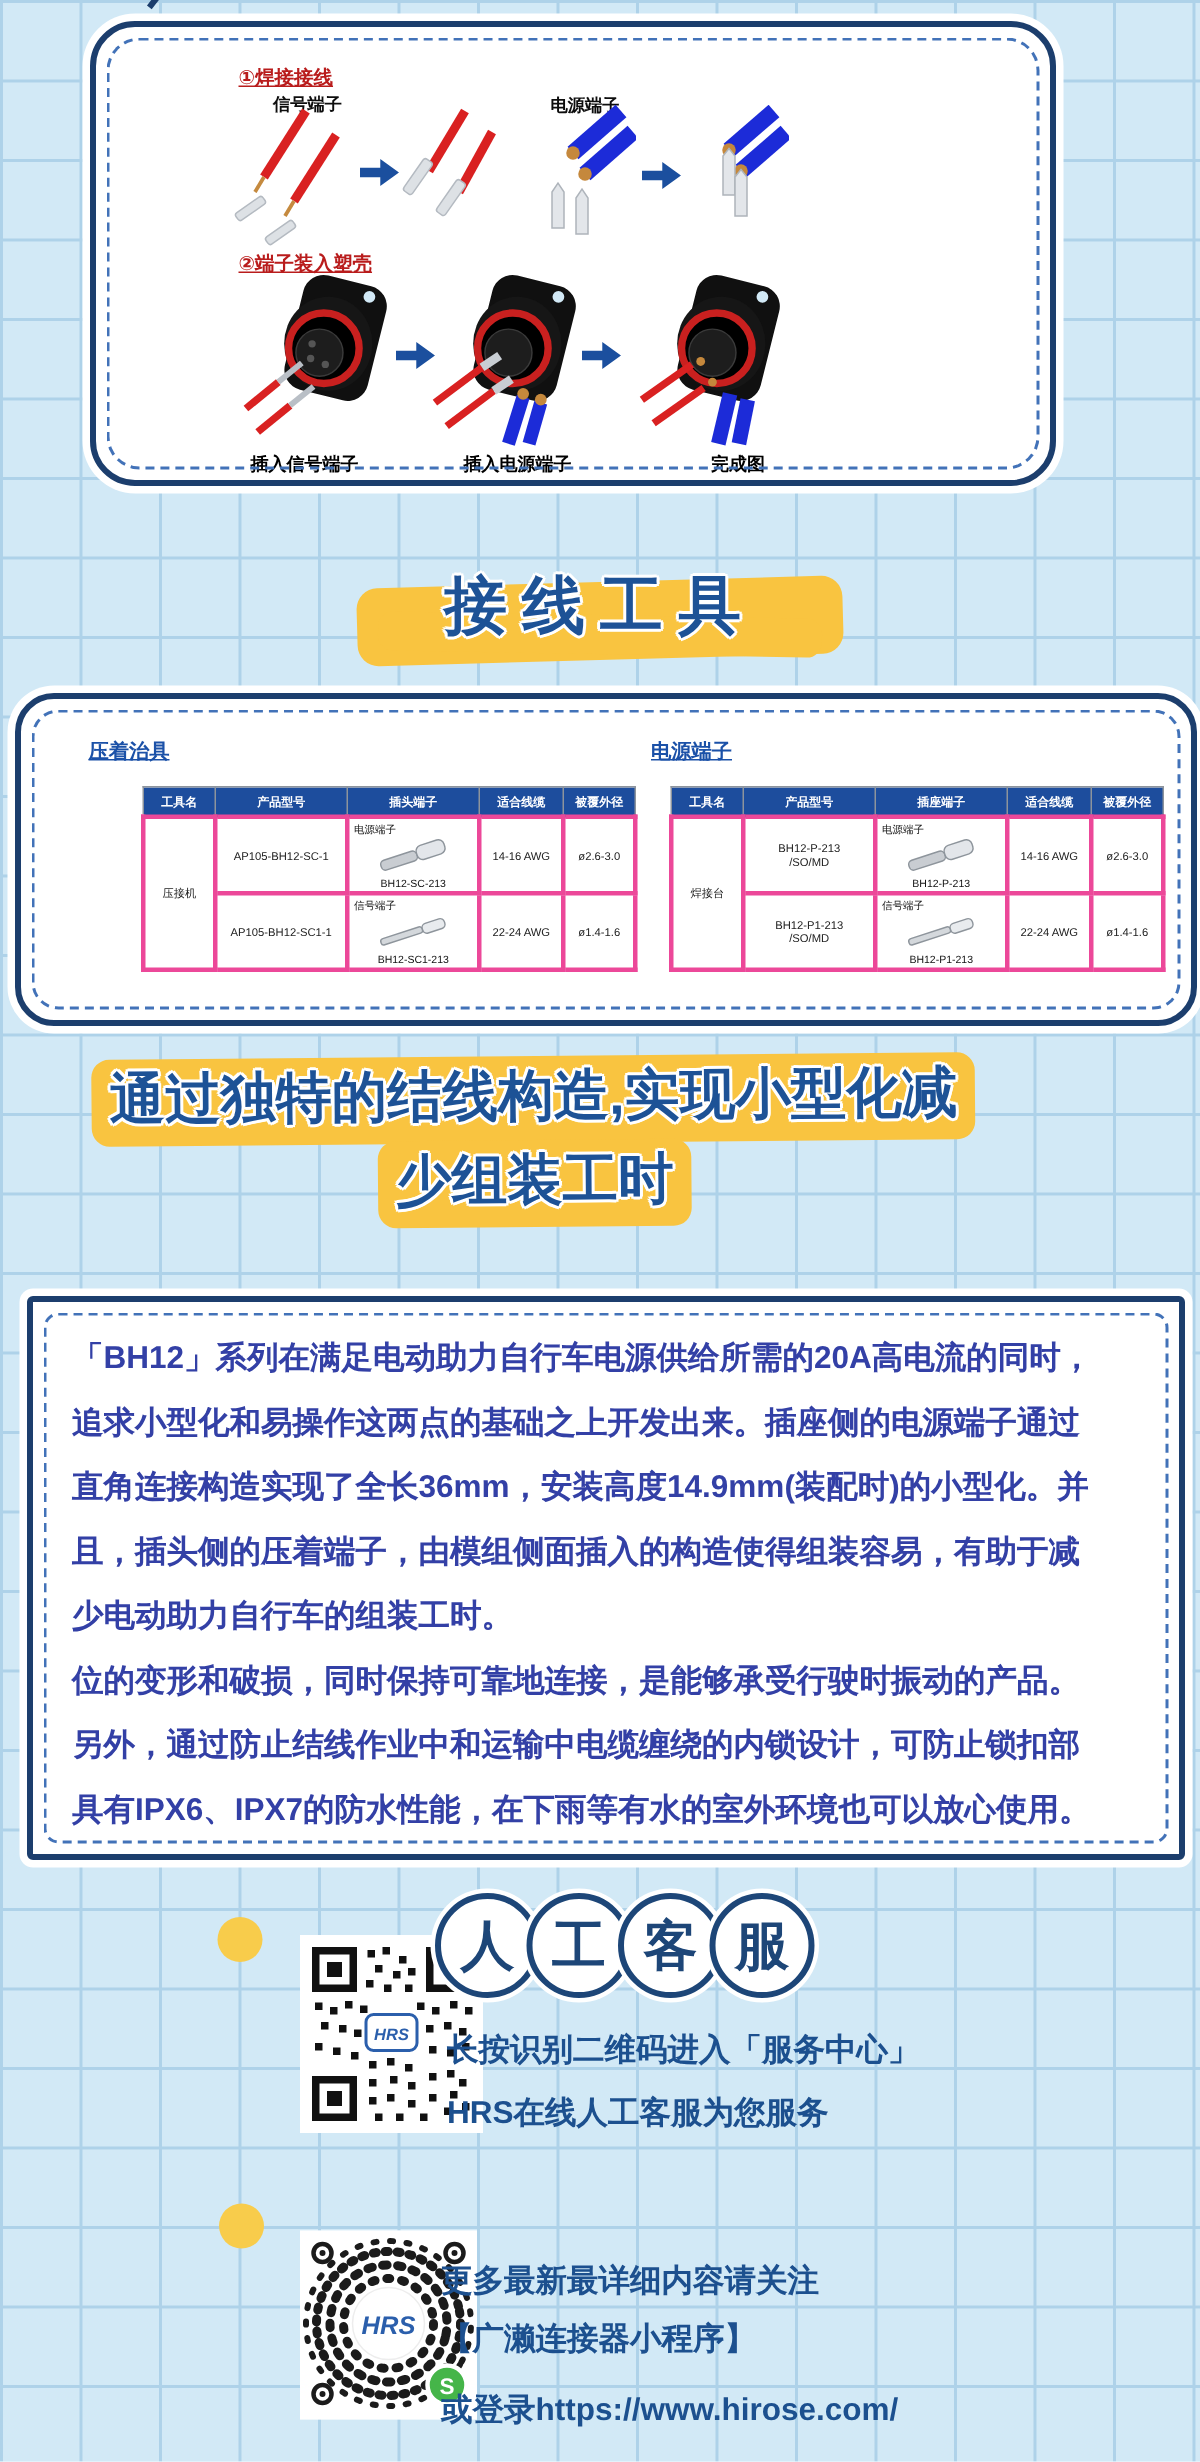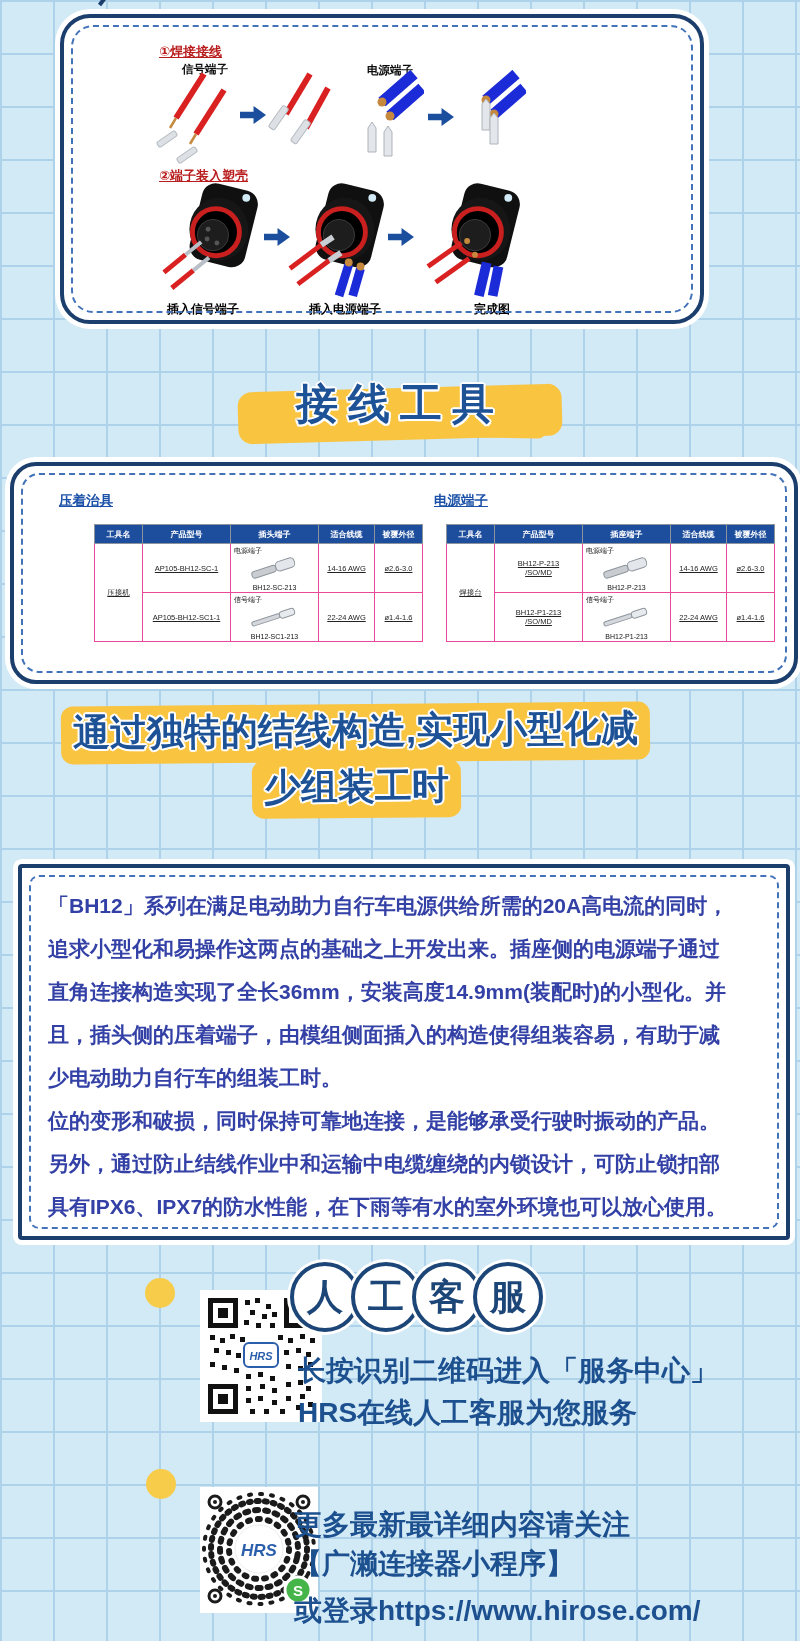--- a/index.html
+++ b/index.html
@@ -37,38 +37,38 @@
   .tools-title .txt{position:relative;font-size:42px;font-weight:700;color:#1d5296;letter-spacing:10px;}
   .headline{position:absolute;left:0;top:704px;width:712px;text-align:center;line-height:1.35;}
   .headline .ln{display:block;}
   .headline .pill{display:inline-block;background:#f9c440;border-radius:12px;padding:2px 12px 6px;
     transform:rotate(-0.5deg);}
   .headline .txt{font-size:37px;font-weight:700;color:#1d5296;}
   
   .tbl-heading{position:absolute;font-size:13.5px;font-weight:700;color:#1b51a8;text-decoration:underline;}
   table.jig{position:absolute;border-collapse:collapse;table-layout:fixed;background:#fff;}
   .jig th{background:#1d4d9d;color:#fff;font-size:8px;font-weight:700;height:18px;border:1px solid #8d949c;padding:0;}
-  .jig td{border:1px solid #ec4899;font-size:7.5px;color:#222;text-align:center;height:48px;padding:0;font-weight:400;text-decoration:underline;}
+  .jig td{border:3px solid #ec4899;font-size:7.5px;color:#222;text-align:center;height:48px;padding:0;font-weight:400;}
   .tcell{position:relative;width:100%;height:100%;}
   .term-type{position:absolute;top:2px;left:3px;font-size:7px;color:#111;text-align:left;}
   .term-code{position:absolute;bottom:1px;left:0;width:100%;font-size:7px;color:#111;}
   .term-svg{position:absolute;left:14px;top:12px;}
   .model2{display:block;}
   
   .body-lines{position:absolute;left:26px;top:16px;right:18px;}
   .body-lines div{font-size:21px;font-weight:700;color:#3340a6;line-height:43px;white-space:nowrap;}
   
   .dot{position:absolute;width:30px;height:30px;border-radius:50%;background:#f8cc4b;}
   .qrbox{position:absolute;background:#fff;margin-left:40px;}
   .badge{position:absolute;left:290px;top:1262px;display:flex;}
   .badge .bchar{width:62px;height:62px;border-radius:50%;background:#fff;border:4px solid #1d4678;
     box-shadow:0 0 0 3px #fff;display:flex;align-items:center;justify-content:center;
     font-size:36px;font-weight:700;color:#1d4678;margin-left:-9px;}
   .badge .bchar:first-child{margin-left:0;}
-  .cta{position:absolute;font-size:28px;font-weight:700;color:#1c508f;white-space:nowrap;}
+  .cta{position:absolute;font-size:21px;font-weight:700;color:#1c508f;white-space:nowrap;}
 </style>
 </head>
 <body>
 
 <div class="page">
 
   <div class="abs top-deco"></div>
 
   <section class="panel panel-a">
     <div class="step-heading" style="left:95px;top:25px;">①焊接接线</div>

